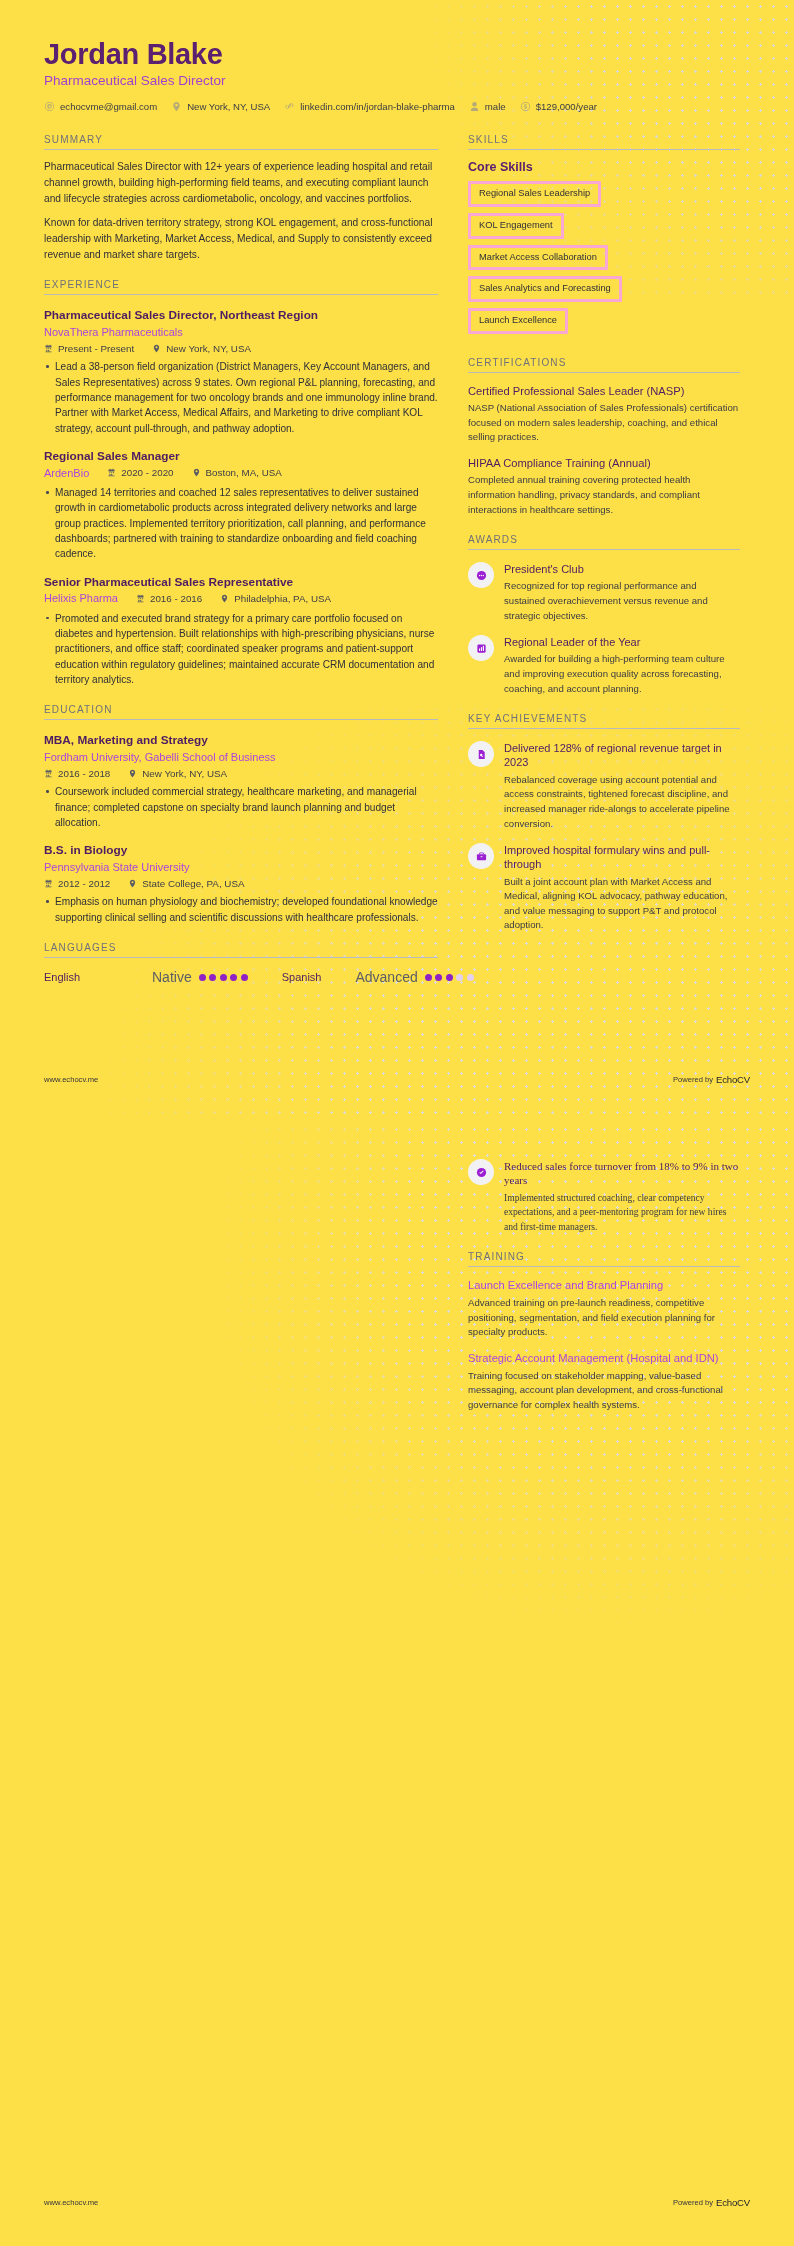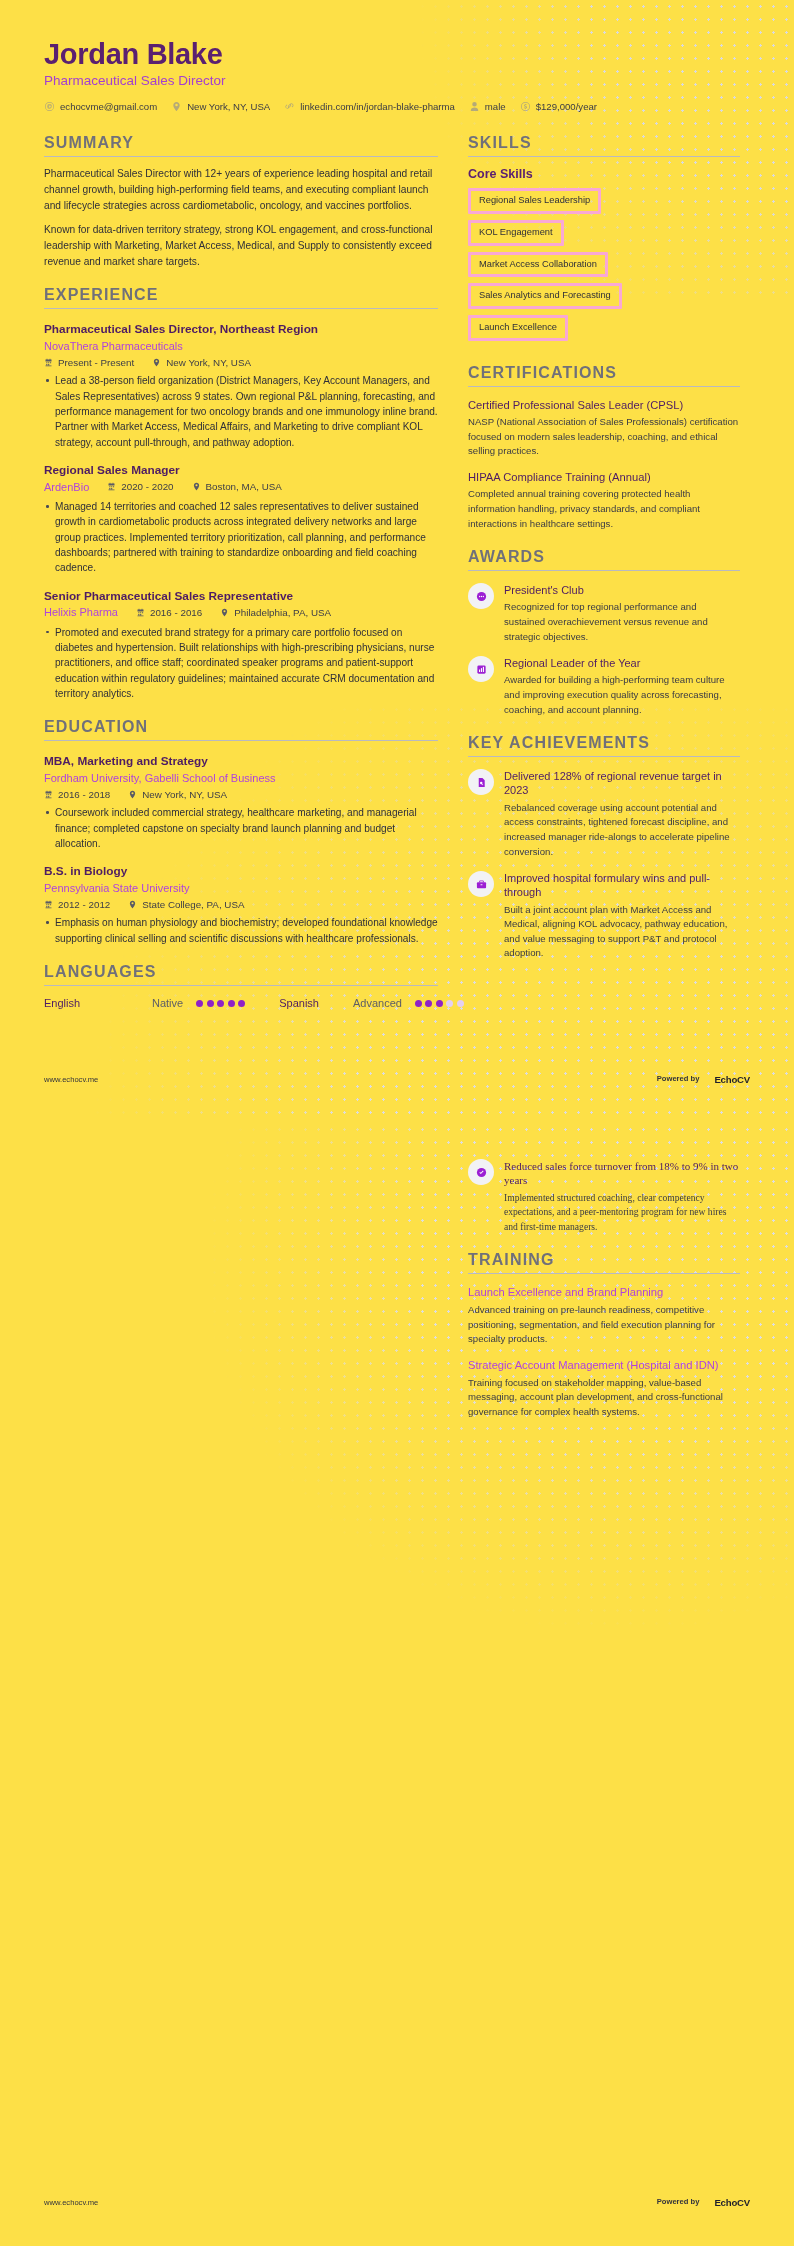--- a/index.html
+++ b/index.html
@@ -65,22 +65,22 @@
   .contact-text { font-size: 9.6px; color: #3b3b44; }
   .c-ico { width: 11px; height: 11px; flex: 0 0 11px; opacity: .62; display:block; }
   .c-ico svg { display: block; width: 11px; height: 11px; fill: #8a8a93; }
 
   
   .cols { display: flex; gap: 30px; margin-top: 22px; align-items: flex-start; }
   .col-left { width: 394px; flex: 0 0 394px; }
   .col-right { width: 272px; flex: 0 0 272px; }
 
   .sec-title {
-    font-size: 16px; letter-spacing: 1.15px; color: #70707a;
-    font-weight: bold; padding-bottom: 4px;
+    font-size: 10px; letter-spacing: 1.15px; color: #70707a;
+    font-weight: normal; padding-bottom: 4px;
   }
   .sec-rule { height: 1px; background: #b9b9c0; width: 100%; }
   .sec { margin-top: 17px; }
   .sec:first-child { margin-top: 0; }
 
   
   .summary-p {
     font-size: 10.2px; line-height: 1.55; color: #2f2f38; margin-top: 9px;
   }
   .summary-p + .summary-p { margin-top: 8px; }
@@ -113,21 +113,21 @@
   .bullets li:before {
     content: ""; position: absolute; left: 2px; top: 6px;
     width: 2.6px; height: 2.6px; border-radius: 50%; background: #4a4a54;
   }
 
   
   .lang-row {
     display: flex; align-items: center; margin-top: 11px; gap: 0;
   }
   .lang-name { font-size: 11px; color: #4e1c63; width: 108px; }
-  .lang-level { font-size: 11px; color: #5d5d67; margin-right: 13px; }
+  .lang-level { font-size: 14px; color: #5d5d67; margin-right: 7px; }
   .dots { display: flex; gap: 3.5px; align-items: center; }
   .dot { width: 7px; height: 7px; border-radius: 50%; background: #e4cff1; }
   .dot.on { background: #8f22c6; }
   .lang-block { display: flex; align-items: center; margin-right: 34px; }
 
   
   .sub-head {
     font-size: 12.5px; color: #5b2070; font-weight: bold; margin-top: 10px;
   }
   .chips { margin-top: 7px; }
@@ -156,21 +156,21 @@
   .train-title { font-size: 11.2px; color: #b043dc; line-height: 1.32; }
   .train-desc { font-size: 9.6px; color: #3b3b44; line-height: 1.52; margin-top: 3px; }
 
   
   .footer {
     position: absolute; left: 44px; right: 44px; bottom: 38px;
     display: flex; justify-content: space-between; align-items: center;
     z-index: 3;
   }
   .footer-left { font-size: 7.6px; color: #33333c; }
-  .footer-right { font-size: 7.6px; color: #33333c; display: flex; align-items: flex-start; gap: 15px; font-weight: bold; }
+  .footer-right { font-size: 7.6px; color: #33333c; display: flex; align-items: center; gap: 3px; }
   .brand { font-size: 9.6px; color: #1f1f2b; letter-spacing: -0.2px; }
 </style>
 </head>
 <body>
 
 <div class="page">
   <div class="dots-tr"></div>
   <div class="dots-bl"></div>
 
   <div class="inner">
@@ -425,21 +425,21 @@
             <div class="chip-wrap"><span class="chip">Market Access Collaboration</span></div>
             <div class="chip-wrap"><span class="chip">Sales Analytics and Forecasting</span></div>
             <div class="chip-wrap"><span class="chip">Launch Excellence</span></div>
           </div>
         </div>
 
         <div class="sec">
           <div class="sec-title">CERTIFICATIONS</div>
           <div class="sec-rule"></div>
           <div class="cert">
-            <div class="cert-title">Certified Professional Sales Leader (CPSL)</div>
+            <div class="cert-title">Certified Professional Sales Leader (NASP)</div>
             <div class="cert-desc">NASP (National Association of Sales Professionals) certification focused on modern sales leadership, coaching, and ethical selling practices.</div>
           </div>
           <div class="cert">
             <div class="cert-title">HIPAA Compliance Training (Annual)</div>
             <div class="cert-desc">Completed annual training covering protected health information handling, privacy standards, and compliant interactions in healthcare settings.</div>
           </div>
         </div>
 
         <div class="sec">
           <div class="sec-title">AWARDS</div>

